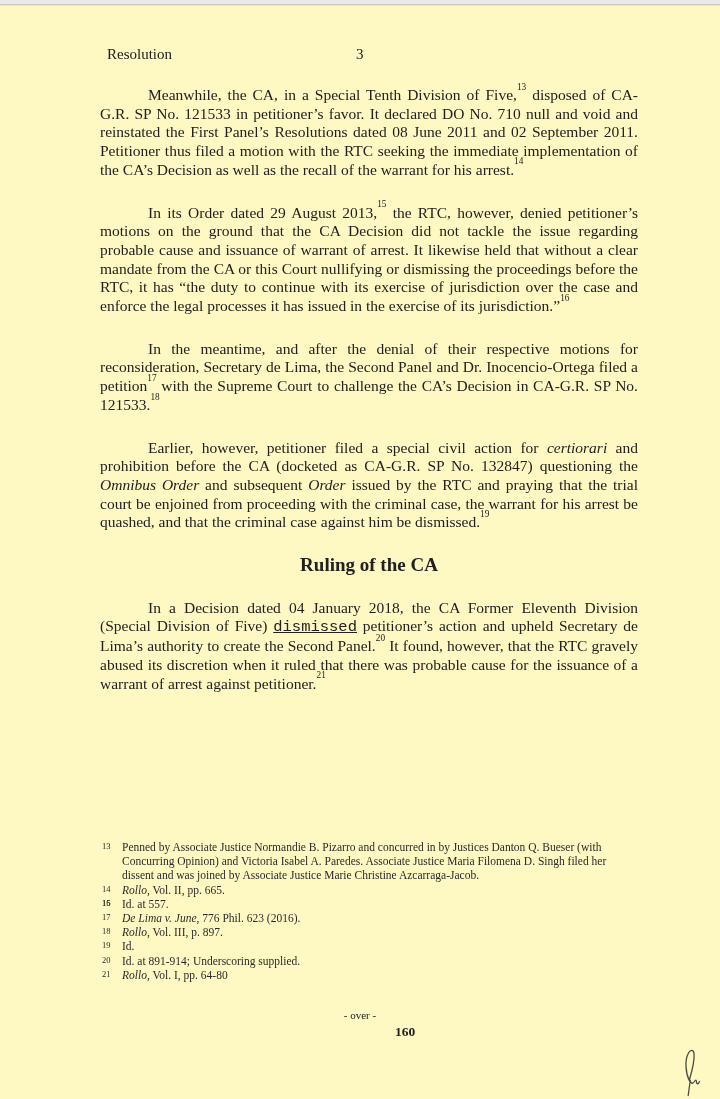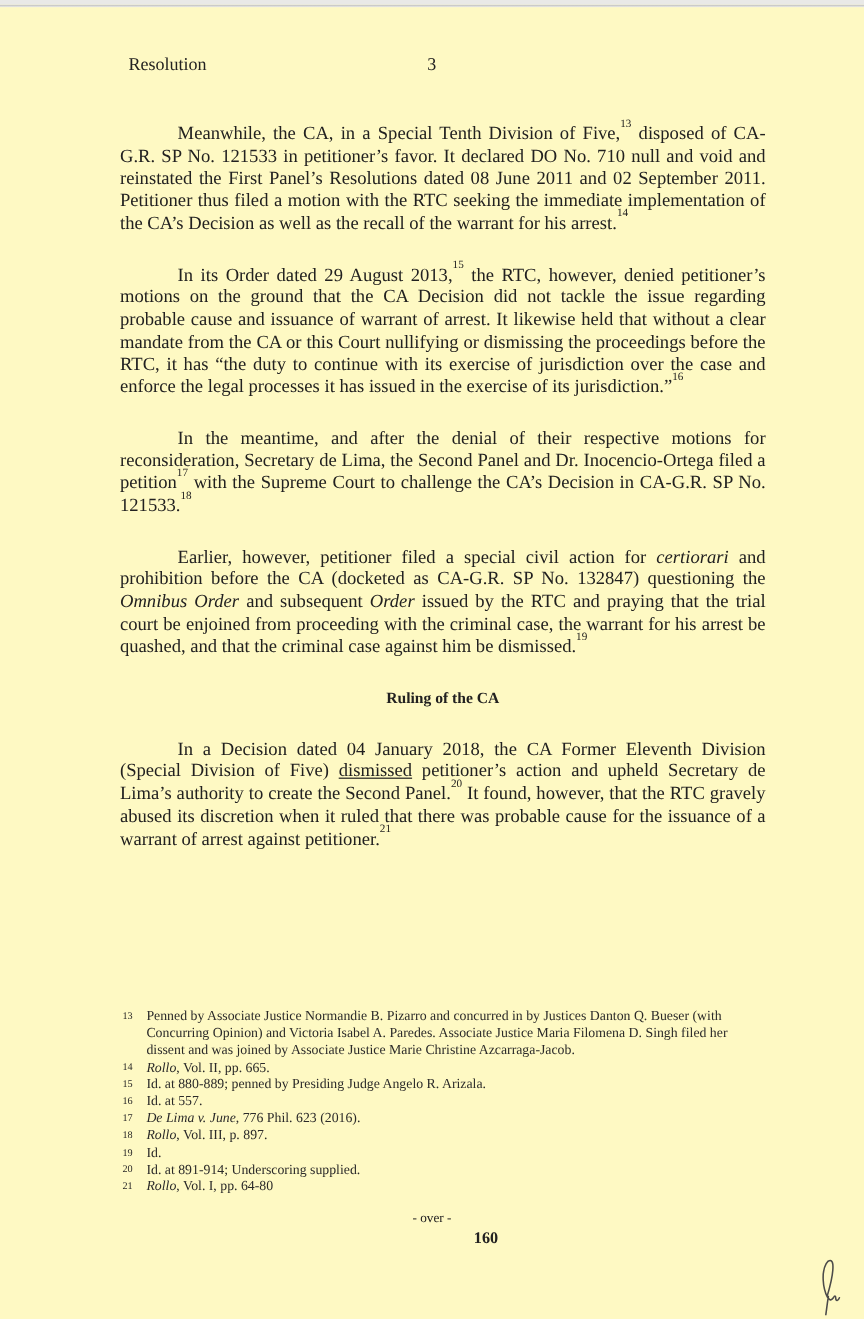--- a/index.html
+++ b/index.html
@@ -16,30 +16,30 @@
   .scan-edge-top {
     position: absolute; top: 0; left: 0; right: 0; height: 2px;
     background: linear-gradient(#bdbdba, #eeeeec);
   }
   
   .hdr-doctype  { position: absolute; left: 107px; top: 42px;  font-size: 15px; }
   .hdr-pagenum  { position: absolute; left: 356px; top: 42px;  font-size: 15px; }
   .hdr-grblock  { position: absolute; left: 524px; top: 41px;  font-size: 15px; line-height: 18.5px; white-space: nowrap; }
   
   .body-text {
-    position: absolute; left: 100px; top: 99px; width: 538px;
+    position: absolute; left: 100px; top: 82px; width: 538px;
     font-size: 15.5px; line-height: 18.7px; text-align: justify;
   }
   .body-text p { margin: 0 0 24px 0; text-indent: 48px; }
   .section-heading {
     margin: 30px 0 42px 0; text-align: center; font-weight: bold;
-    font-size: 13px; text-indent: 0 !important;
+    font-size: 19px; text-indent: 0 !important;
   }
   .italic { font-style: italic; }
-  .uline  { text-decoration: underline; }
+  .uline  { text-decoration: underline; font-family: Liberation Mono, monospace; }
   sup.fnref { font-size: 60%; line-height: 0; position: relative; top: -0.45em; }
   
   .footnotes {
     position: absolute; left: 100px; top: 829px; width: 540px;
     font-size: 11.5px; line-height: 14.2px; color: #2b2a29;
   }
   .fn-rule { width: 182px; height: 0; border-top: 1.6px solid #59595б; border-top-color:#595956; margin: 0 0 7px 2px; }
   .footnote { position: relative; padding-left: 22px; text-align: left; }
   .fn-num { position: absolute; left: 2px; top: -1px; font-size: 8.5px; }
   
@@ -68,21 +68,21 @@
     <div id="paras-after">
         <p><span>In a Decision dated 04 January 2018, the CA Former Eleventh Division (Special Division of Five) </span><span class="uline">dismissed</span><span> petitioner’s action and upheld Secretary de Lima’s authority to create the Second Panel.</span><sup class="fnref">20</sup><span> It found, however, that the RTC gravely abused its discretion when it ruled that there was probable cause for the issuance of a warrant of arrest against petitioner.</span><sup class="fnref">21</sup></p>
       </div>
   </div>
 
   <div class="footnotes">
     <div class="fn-rule"></div>
     <div id="fn-list">
         <div class="footnote"><span class="fn-num">13</span><span>Penned by Associate Justice Normandie B. Pizarro and concurred in by Justices Danton Q. Bueser (with Concurring Opinion) and Victoria Isabel A. Paredes. Associate Justice Maria Filomena D. Singh filed her dissent and was joined by Associate Justice Marie Christine Azcarraga-Jacob.</span></div>
         <div class="footnote"><span class="fn-num">14</span><span class="italic">Rollo</span><span>, Vol. II, pp. 665.</span></div>
-        <div class="footnote"><span class="fn-num">15</span><span>Id. at 880-889; penned by Presiding Judge Angelo R. Arizala.</span></div>
+        <div class="footnote"><span class="fn-num">15</span></div>
         <div class="footnote"><span class="fn-num">16</span><span>Id. at 557.</span></div>
         <div class="footnote"><span class="fn-num">17</span><span class="italic">De Lima v. June</span><span>, 776 Phil. 623 (2016).</span></div>
         <div class="footnote"><span class="fn-num">18</span><span class="italic">Rollo</span><span>, Vol. III, p. 897.</span></div>
         <div class="footnote"><span class="fn-num">19</span><span>Id.</span></div>
         <div class="footnote"><span class="fn-num">20</span><span>Id. at 891-914; Underscoring supplied.</span></div>
         <div class="footnote"><span class="fn-num">21</span><span class="italic">Rollo</span><span>, Vol. I, pp. 64-80</span></div>
       </div>
   </div>
 
   <div class="footer-over">- over -</div>

